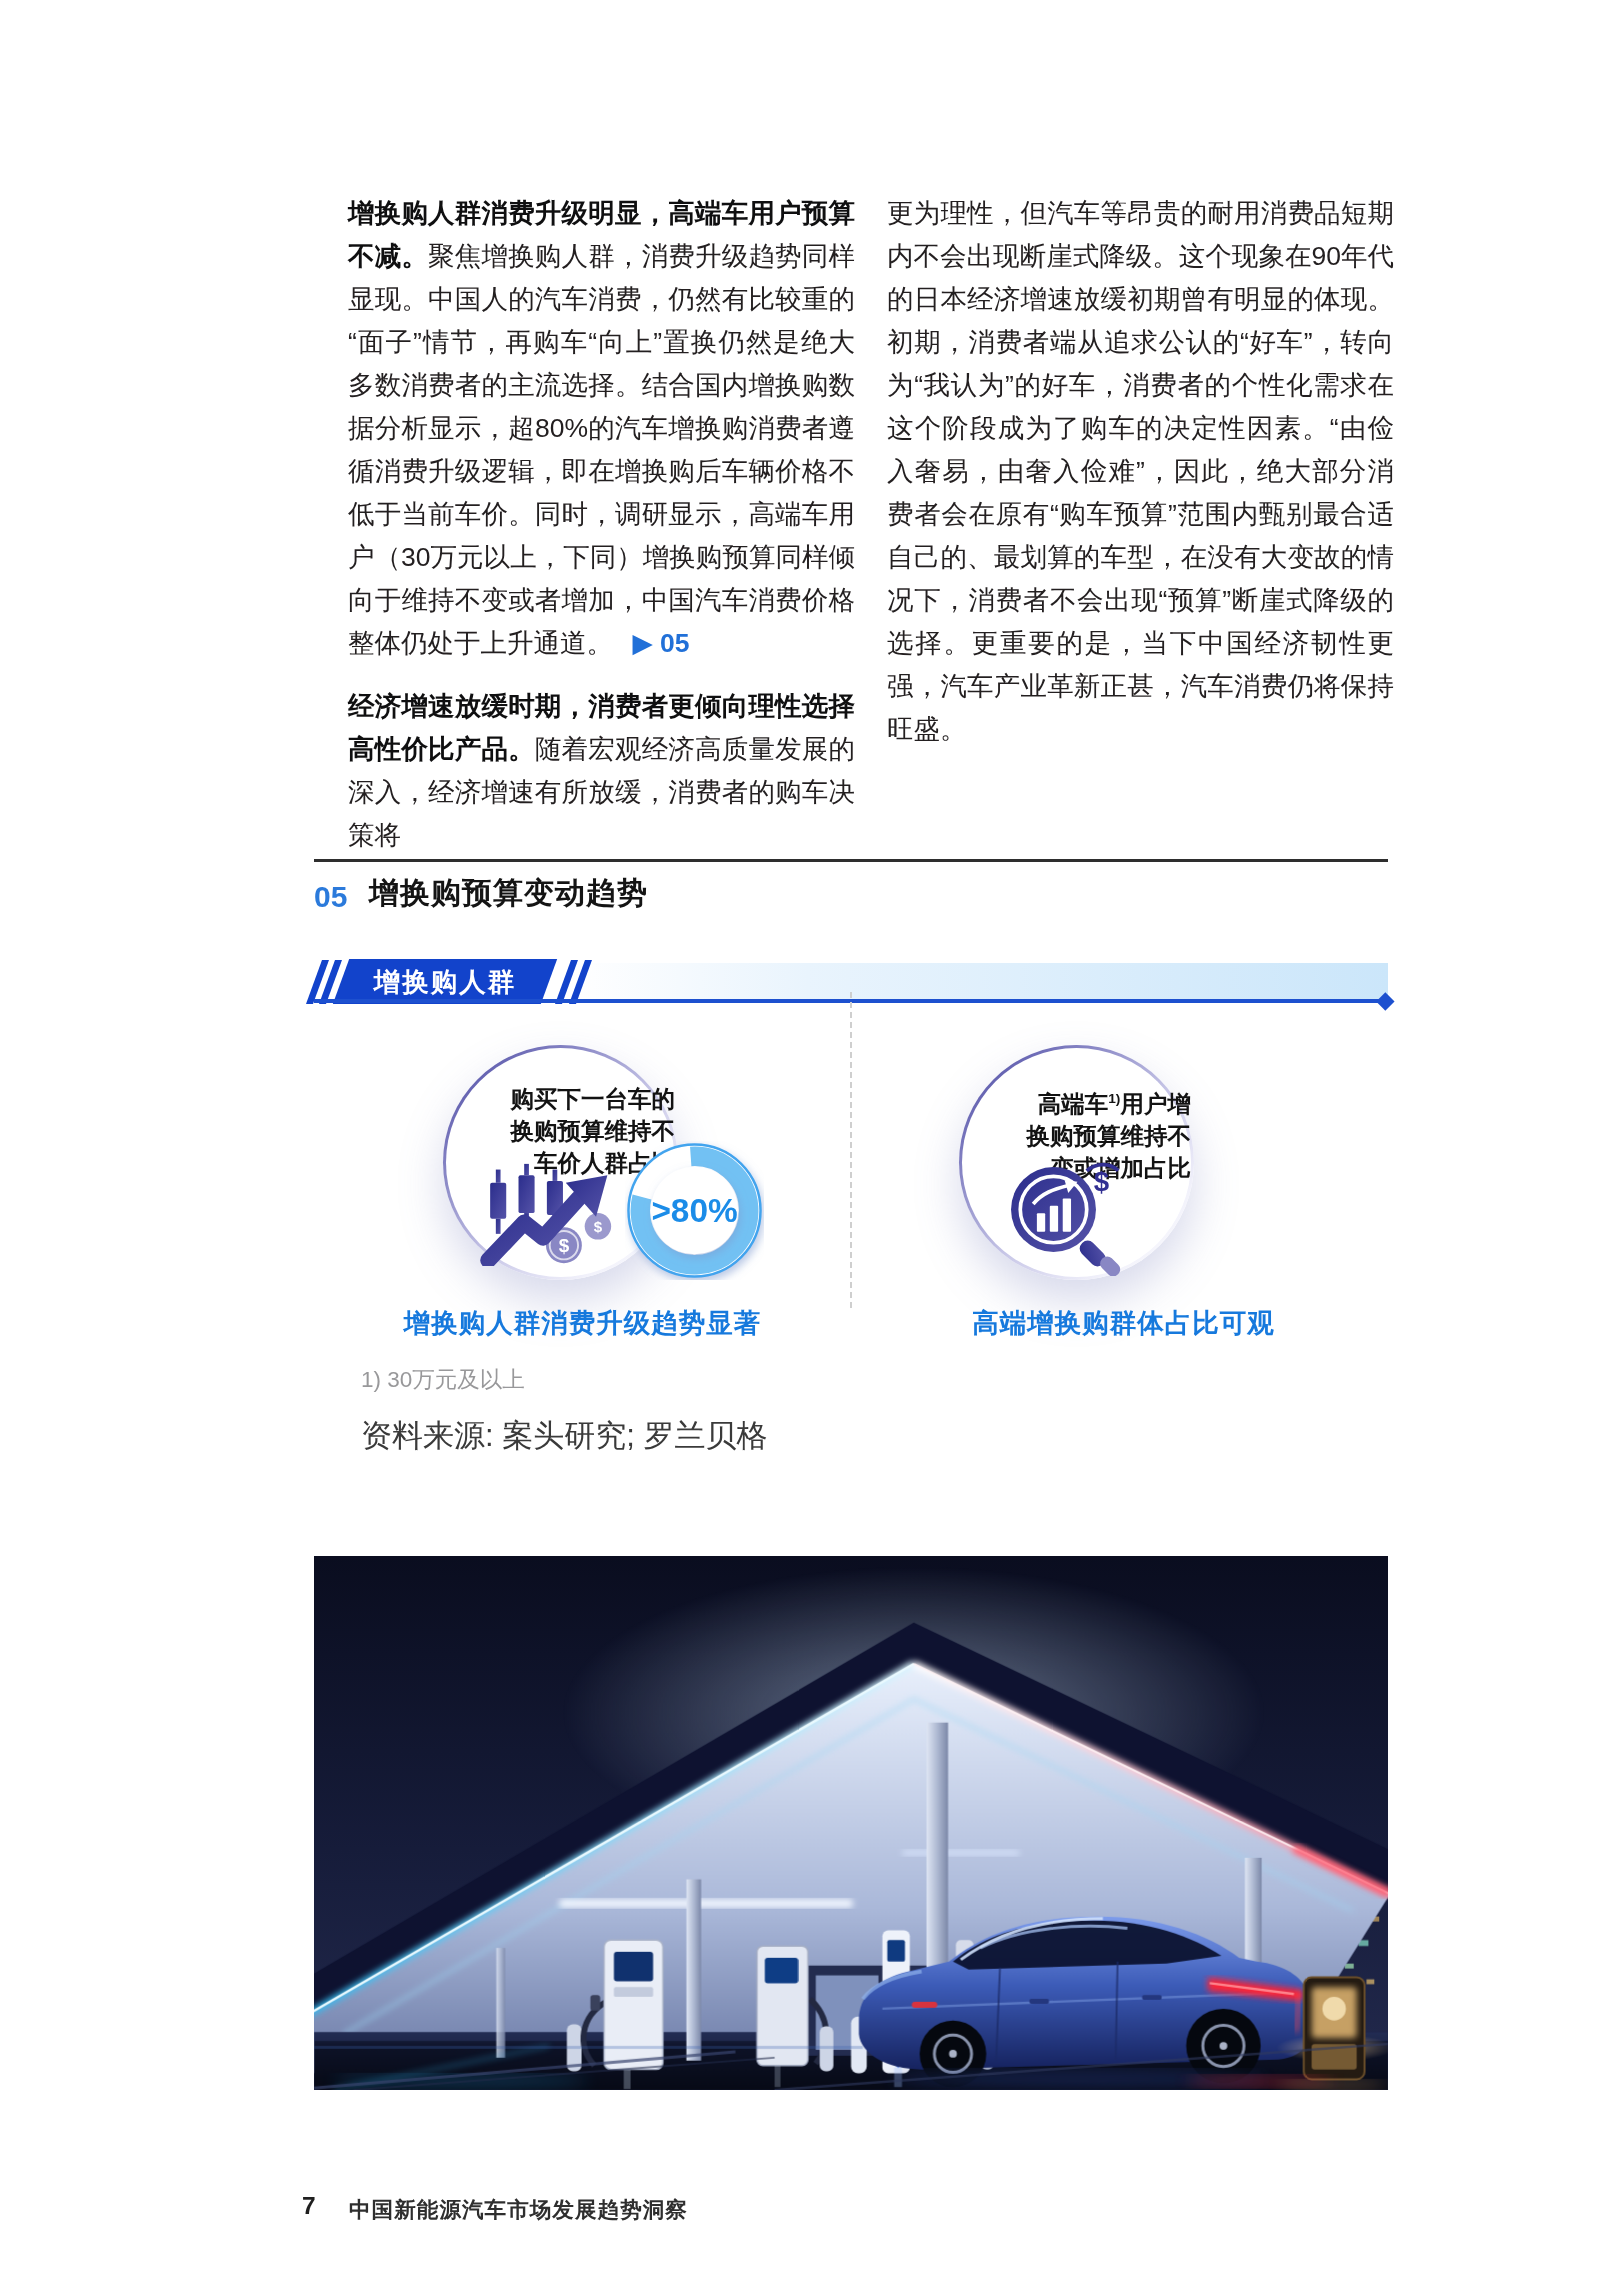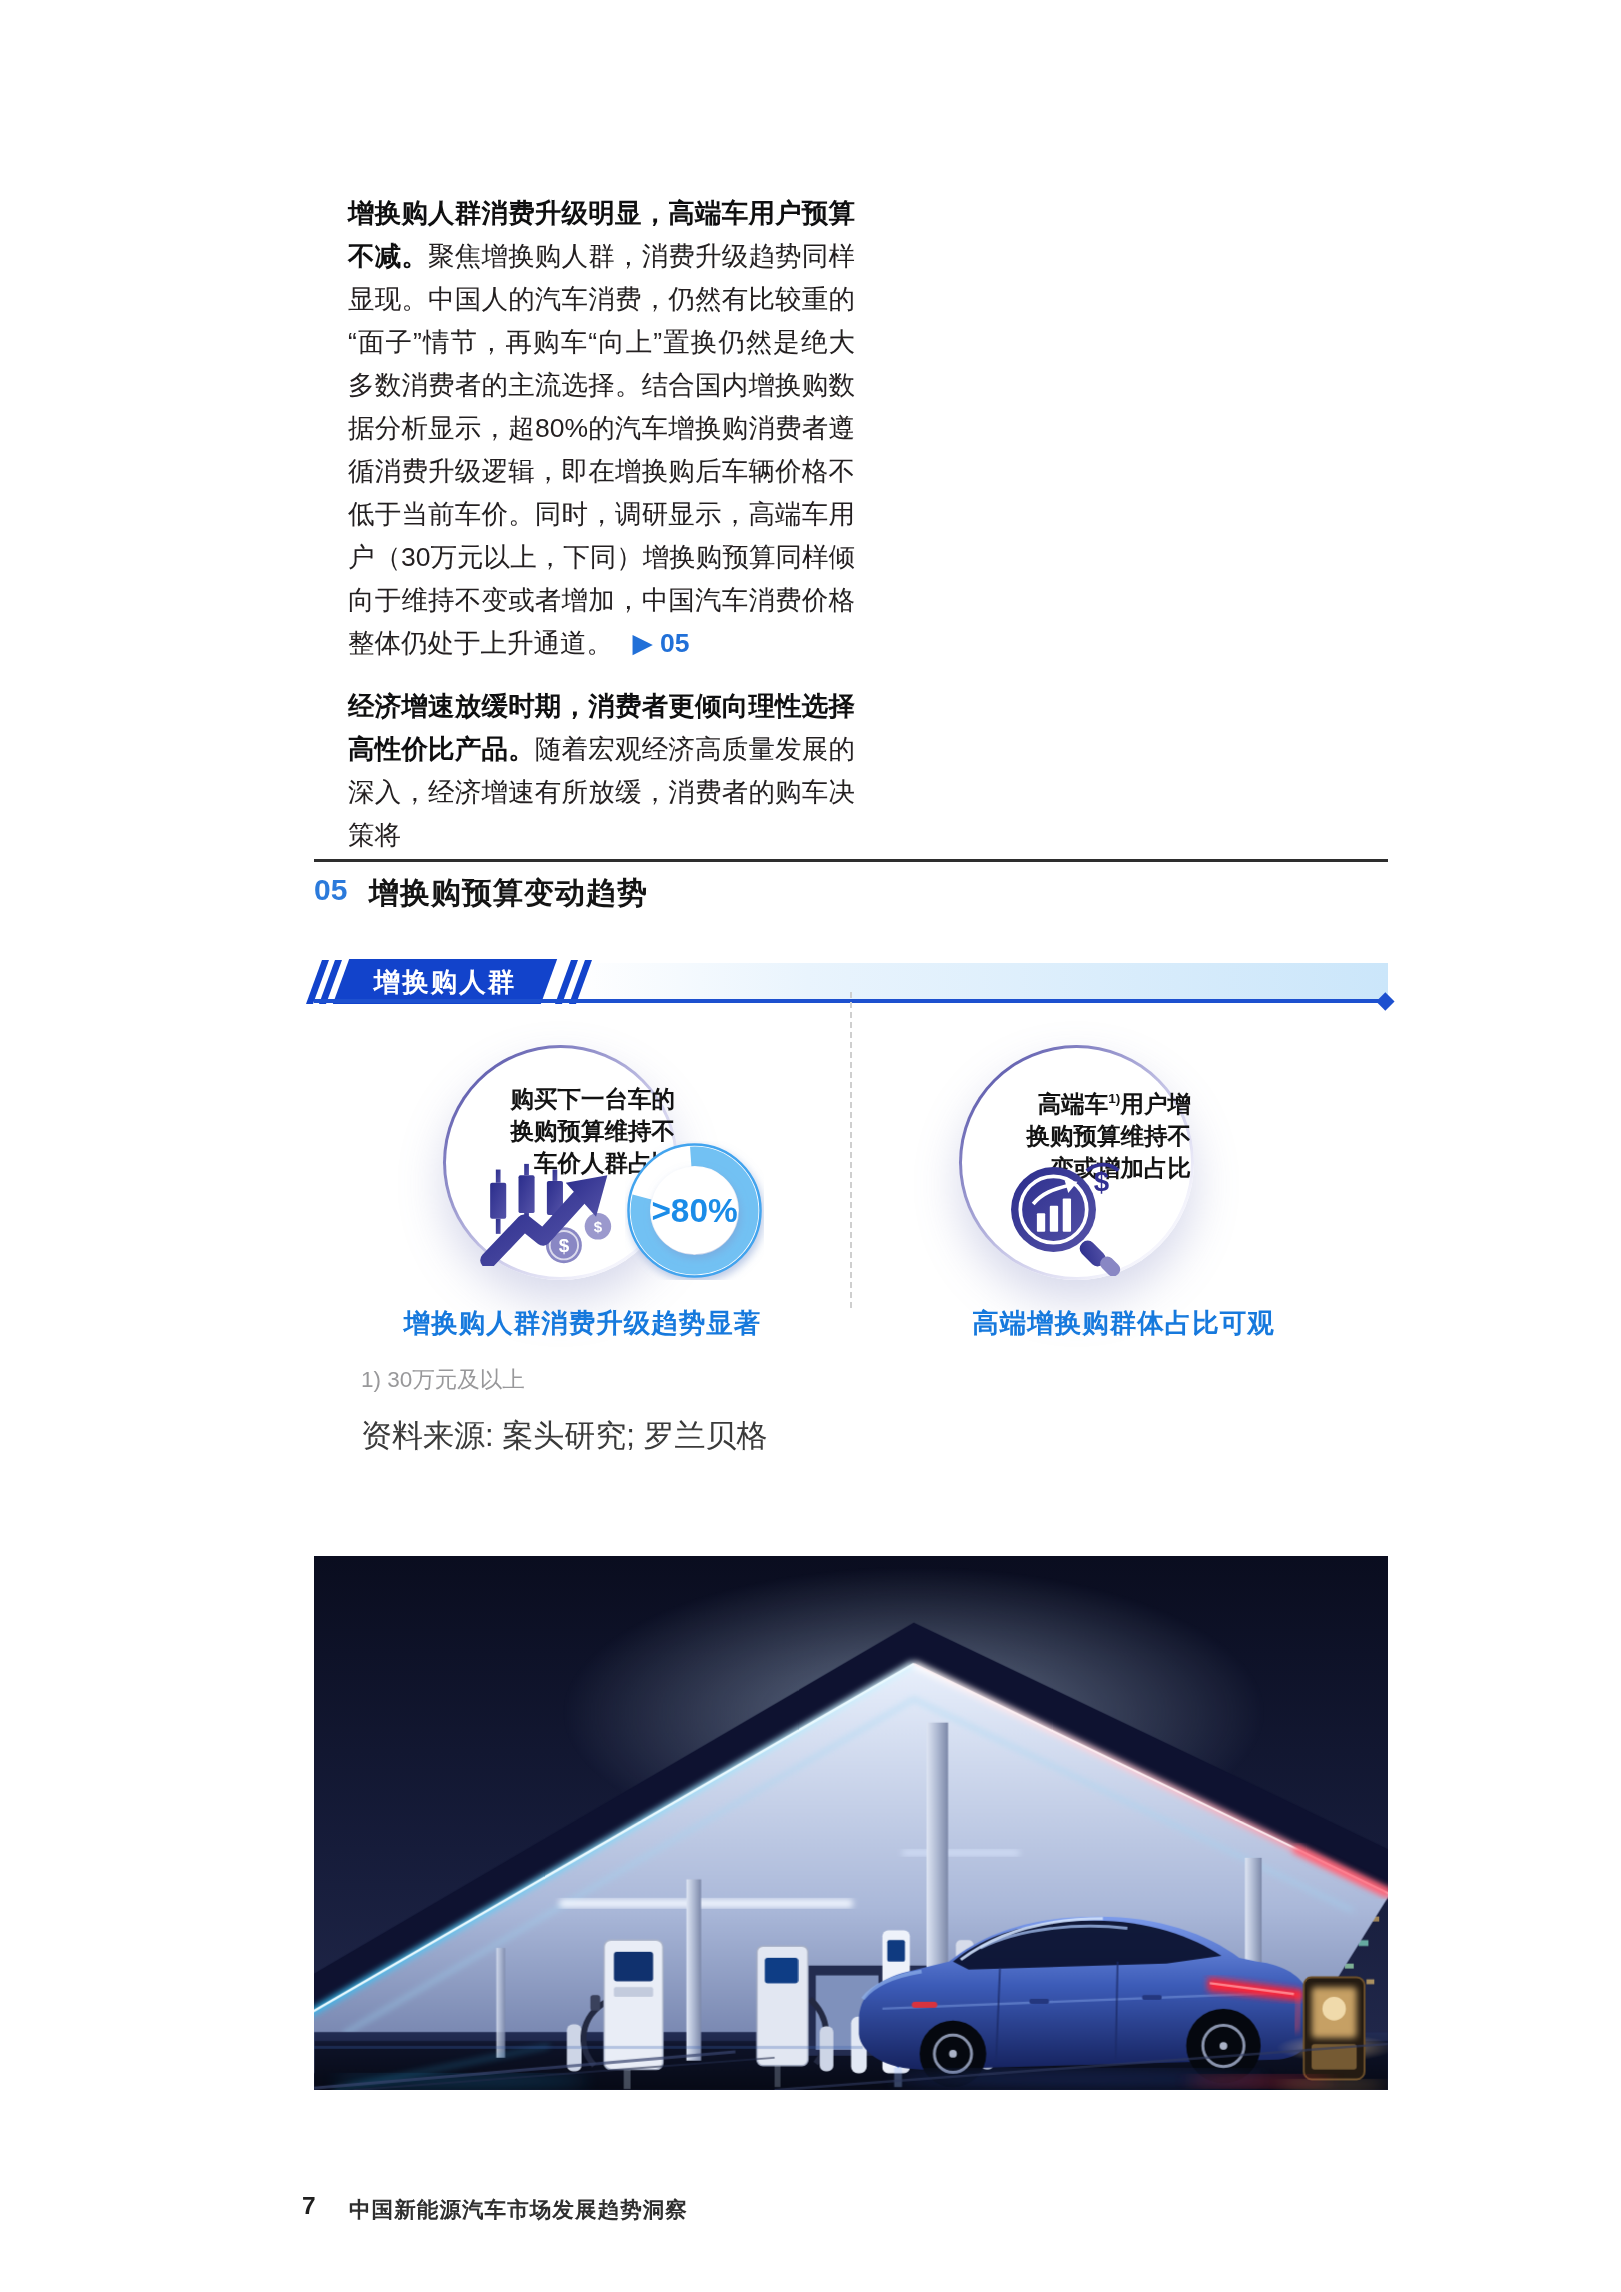--- a/index.html
+++ b/index.html
@@ -13,21 +13,21 @@
   .article{position:absolute; top:192px; font-size:26.5px; line-height:43px;
     text-align:justify; color:#231f20;}
   .article p{margin:0;}
   .article .para2{margin-top:20px;}
   .col-left{left:348px; width:507px;}
   .col-right{left:887px; width:507px;}
   .lead{font-weight:700; color:#0f0f10;}
   .ref{color:#2170d8; font-weight:700; white-space:nowrap;padding-left:12px;}
   
   .rule{position:absolute; left:314px; top:859px; width:1074px; height:2.9px; background:#2e2e2e;}
-  .sec-head{position:absolute; left:314px; top:873px; display:flex; align-items:flex-start;}
+  .sec-head{position:absolute; left:314px; top:873px; display:flex; align-items:flex-end;}
   .sec-num{color:#2b7adb; font-size:30px; font-weight:700;}
   .sec-title{color:#141414; font-size:30px; font-weight:700; margin-left:21.6px; letter-spacing:1px;}
   
   .banner{position:absolute; left:314px; top:963px; width:1074px; height:36px;
     background:linear-gradient(90deg,#ffffff 0%,#ffffff 24%,#e9f4fd 46%,#cbe6fa 100%);}
   .banner-line{position:absolute; left:0; bottom:-3.9px; width:100%; height:3.9px; background:#1d50cf;}
   .banner-diamond{position:absolute; right:-3.9px; bottom:-8.8px; width:12.7px; height:12.7px;
     background:#1d50cf; transform:rotate(45deg);}
   .stripe{position:absolute; top:-2.9px; height:44px; width:6.9px; background:#1243cb; transform:skewX(-20deg);}
   .s1{left:0px;} .s2{left:12.7px;} .s3{left:249px;} .s4{left:263px;}
@@ -71,20 +71,23 @@
     color:#2e2e2e; letter-spacing:1px;}
 </style>
 </head>
 <body>
 
 <div class="page">
 
   <div class="article col-left">
     <p><span class="lead">增换购人群消费升级明显，高端车用户预算不减。</span><span>聚焦增换购人群，消费升级趋势同样显现。中国人的汽车消费，仍然有比较重的“面子”情节，再购车“向上”置换仍然是绝大多数消费者的主流选择。结合国内增换购数据分析显示，超80%的汽车增换购消费者遵循消费升级逻辑，即在增换购后车辆价格不低于当前车价。同时，调研显示，高端车用户（30万元以上，下同）增换购预算同样倾向于维持不变或者增加，中国汽车消费价格整体仍处于上升通道。</span> <span class="ref">▶ 05</span></p>
     <p class="para2"><span class="lead">经济增速放缓时期，消费者更倾向理性选择高性价比产品。</span><span>随着宏观经济高质量发展的深入，经济增速有所放缓，消费者的购车决策将</span></p>
+  </div>
+  <div class="article col-right">
+    <p>更为理性，但汽车等昂贵的耐用消费品短期内不会出现断崖式降级。这个现象在90年代的日本经济增速放缓初期曾有明显的体现。初期，消费者端从追求公认的“好车”，转向为“我认为”的好车，消费者的个性化需求在这个阶段成为了购车的决定性因素。“由俭入奢易，由奢入俭难”，因此，绝大部分消费者会在原有“购车预算”范围内甄别最合适自己的、最划算的车型，在没有大变故的情况下，消费者不会出现“预算”断崖式降级的选择。更重要的是，当下中国经济韧性更强，汽车产业革新正甚，汽车消费仍将保持旺盛。</p>
   </div>
 
   <div class="rule"></div>
   <div class="sec-head">
     <span class="sec-num">05</span>
     <span class="sec-title">增换购预算变动趋势</span>
   </div>
 
   <div class="banner">
     <div class="stripe s1"></div>

